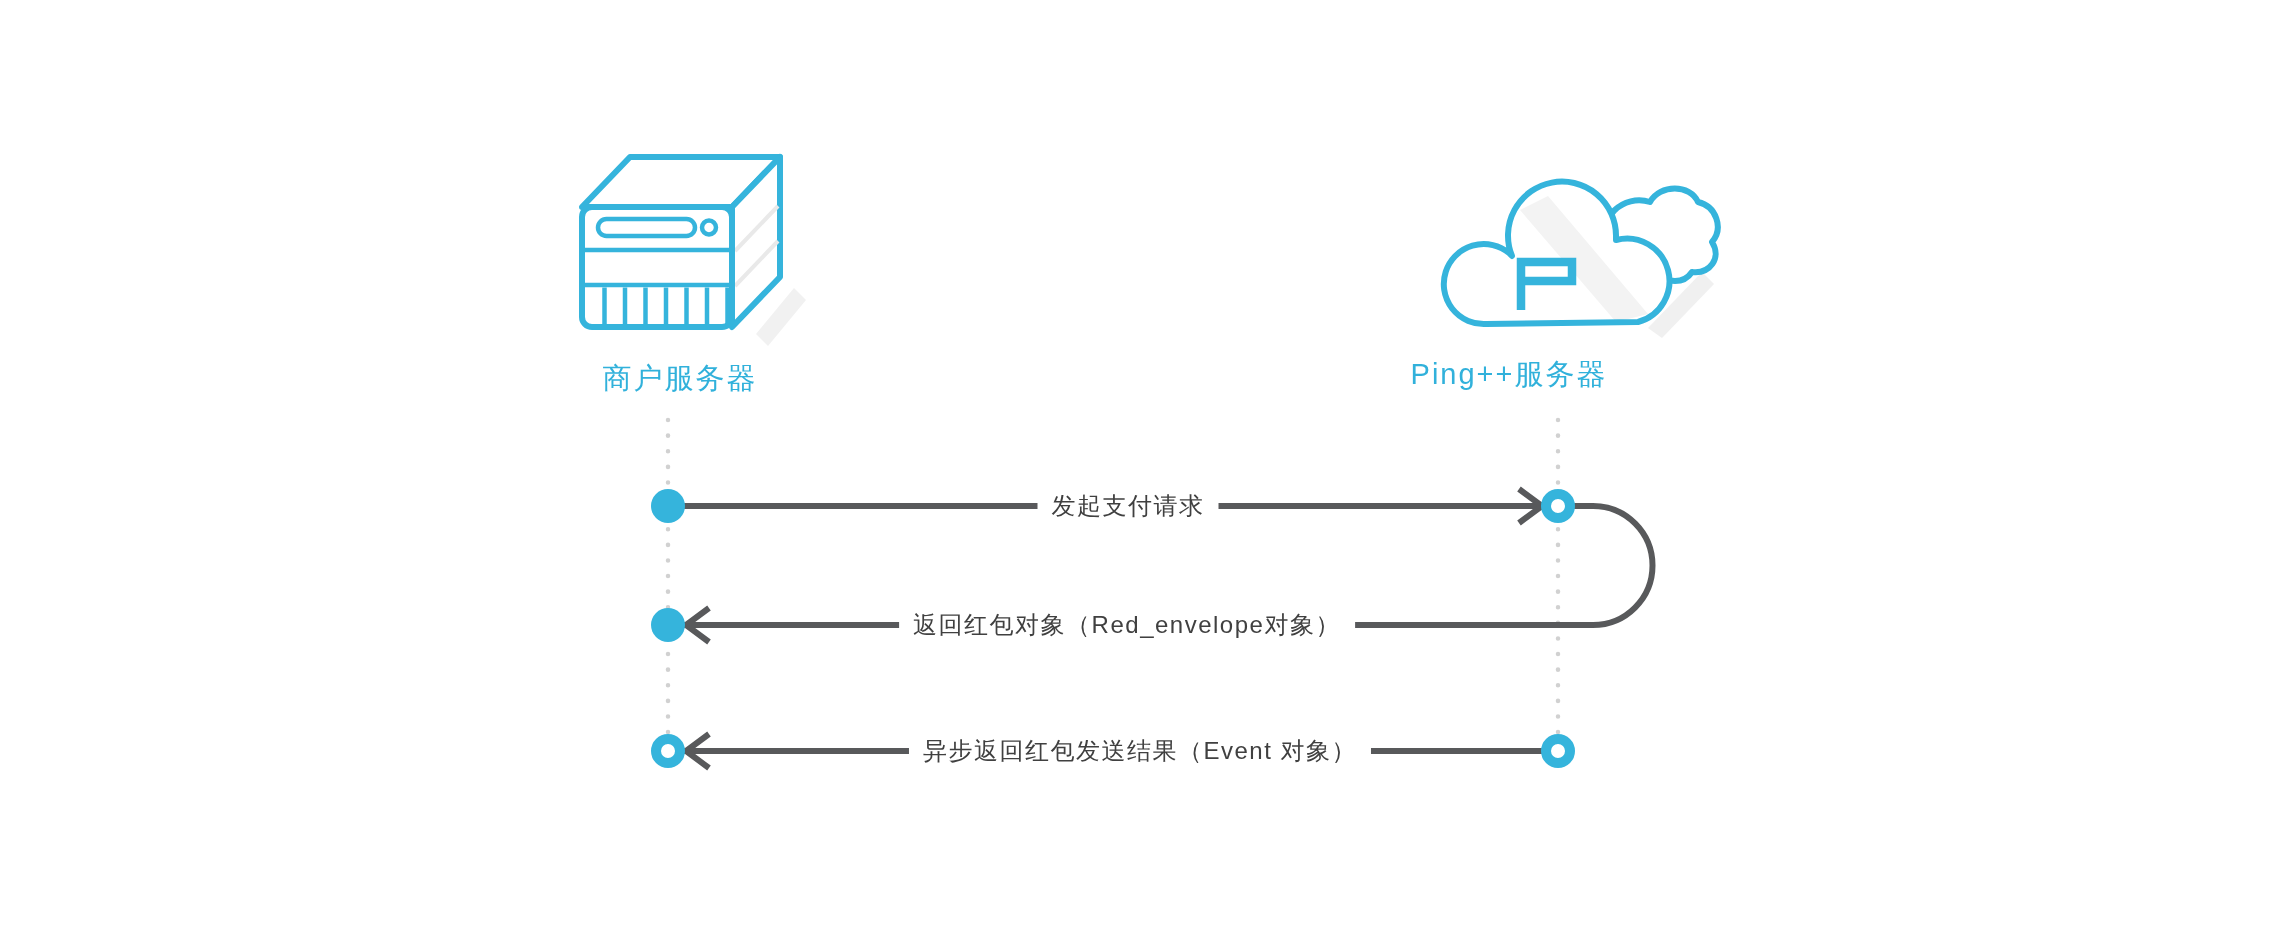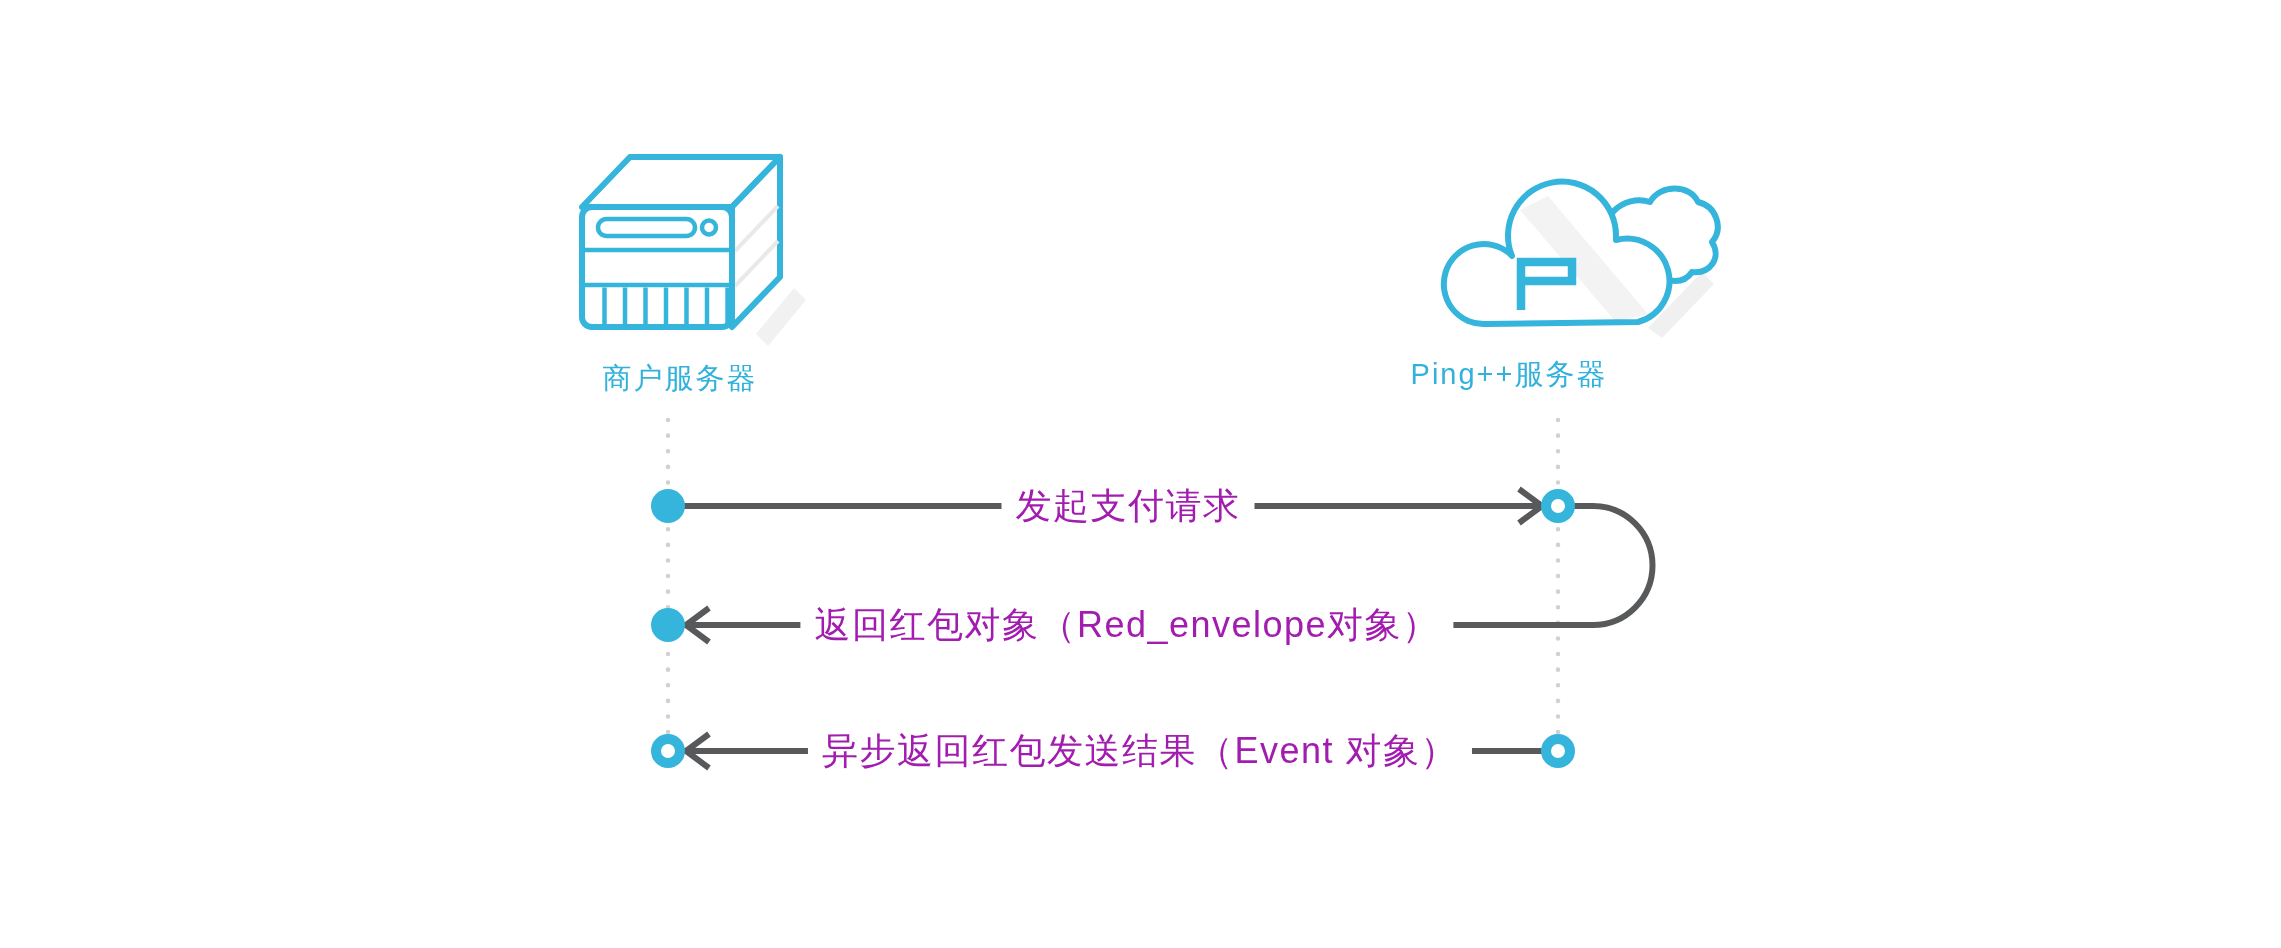--- a/index.html
+++ b/index.html
@@ -22,22 +22,22 @@
     font-size: 29px;
     font-weight: 500;
     letter-spacing: 2px;
     white-space: nowrap;
     line-height: 1.2;
   }
   .msg-label {
     position: absolute;
     transform: translate(-50%, -50%);
     background: #ffffff;
-    color: #a21caf;
-    font-size: 36px;
+    color: #404040;
+    font-size: 24px;
     font-weight: 500;
     letter-spacing: 1.5px;
     padding: 2px 14px;
     white-space: nowrap;
     line-height: 1.2;
   }
 </style>
 </head>
 <body>
 

